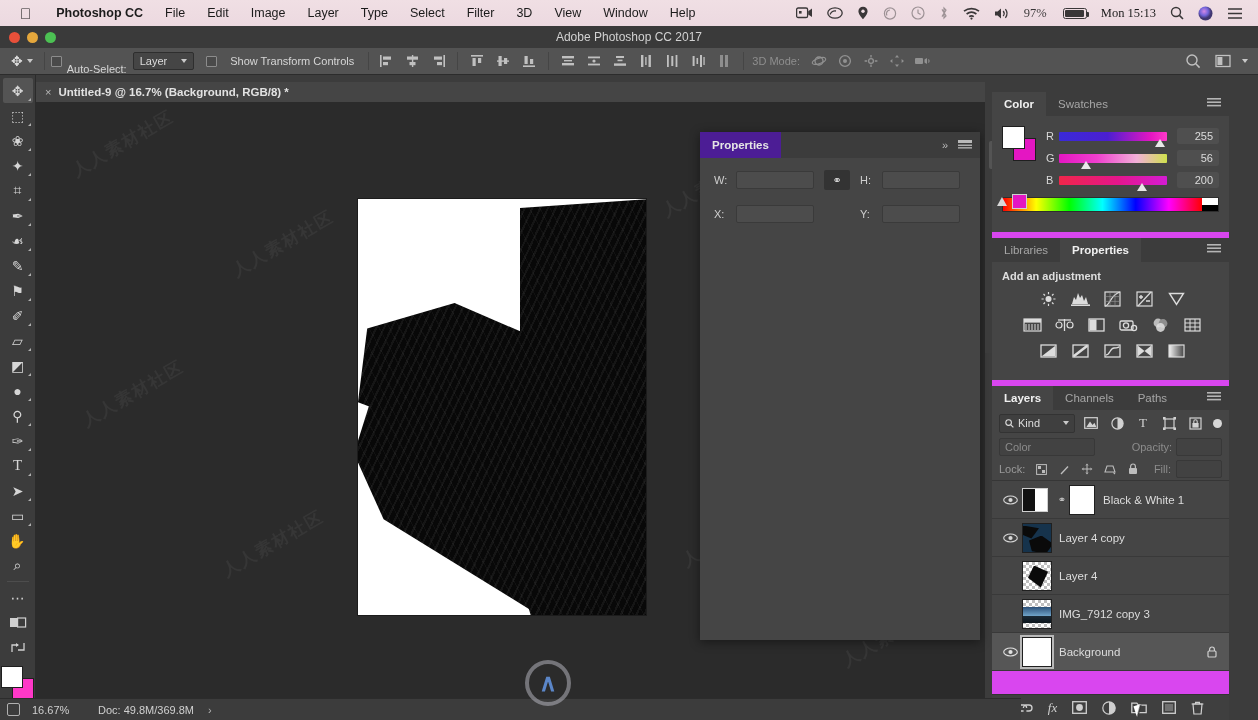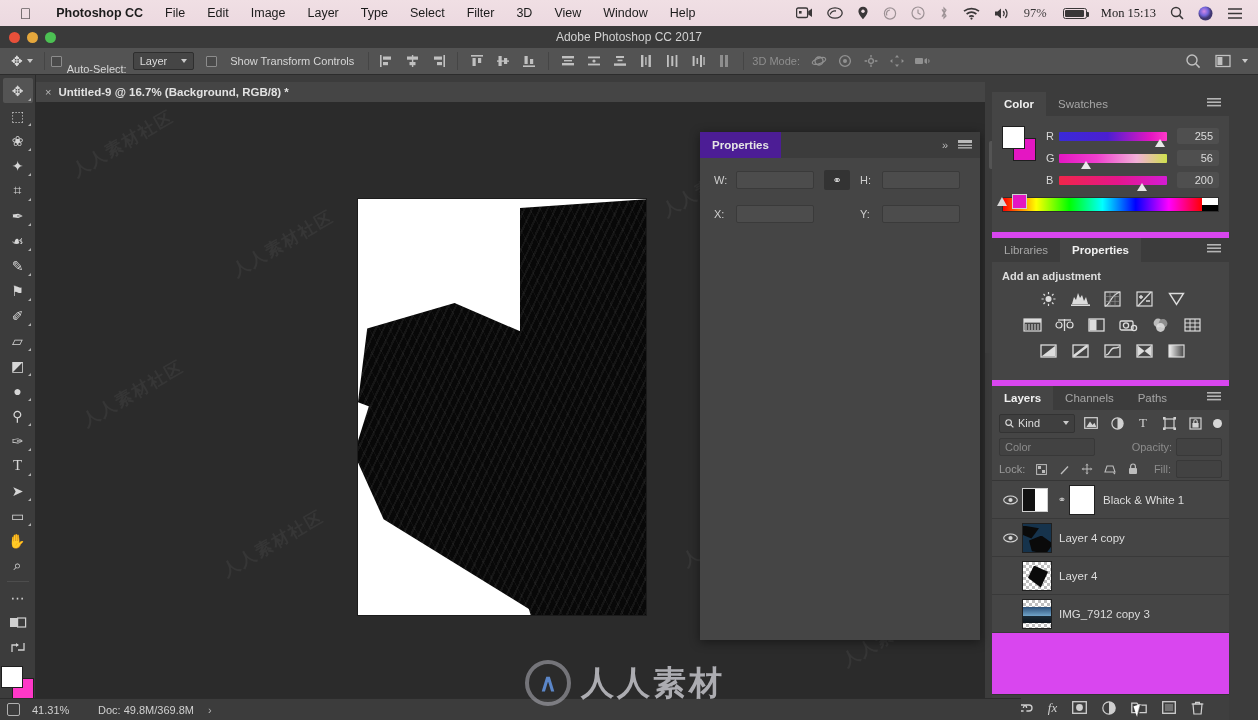--- a/index.html
+++ b/index.html
@@ -1031,20 +1031,36 @@
         <div class="lrow">
           <span class="eye"></span>
           <span class="lthumb">
             <span class="checker"></span>
             <span class="photo"></span>
           </span>
           <span class="lname">IMG_7912 copy 3</span>
         </div>
 
 
+        <div class="lrow sel">
+          <span class="eye">
+            <svg width="15" height="10" viewBox="0 0 15 10">
+                <ellipse cx="7.5" cy="5" rx="6.8" ry="4" fill="none" stroke="#e2e2e2" stroke-width="1.1"></ellipse>
+                <circle cx="7.5" cy="5" r="2.1" fill="#e2e2e2"></circle>
+              </svg>
+          </span>
+          <span class="lthumb" style="box-shadow:0 0 0 2px #b9b9b9;"></span>
+          <span class="lname">Background</span>
+          <span class="locki">
+            <svg width="10" height="12" viewBox="0 0 10 12">
+                <rect x="1" y="5" width="8" height="6" rx="1" fill="none" stroke="#cfcfcf" stroke-width="1.2"></rect>
+                <path d="M2.6 5V3.4a2.4 2.4 0 0 1 4.8 0V5" fill="none" stroke="#cfcfcf" stroke-width="1.2"></path>
+              </svg>
+          </span>
+        </div>
       </div>
     </div>
 
     <div class="lbottom">
       <span class="lb">
           <svg width="16" height="12" viewBox="0 0 16 12">
             <path d="M6.4 6a3 3 0 0 1 3-3h2.6a3 3 0 0 1 0 6H9.4" fill="none" stroke="#cfcfcf" stroke-width="1.3"></path>
             <path d="M9.6 6a3 3 0 0 0-3-3H4a3 3 0 0 0 0 6h2.6" fill="none" stroke="#cfcfcf" stroke-width="1.3"></path>
           </svg>
         </span>
@@ -1079,23 +1095,22 @@
             <path d="M.6 3h11.8M4.6 3V1.4h3.8V3" fill="none" stroke="#cfcfcf" stroke-width="1.2"></path>
           </svg>
         </span>
     </div>
   </div>
 
   <div class="statusbar">
     <span class="sb-icon">
         <span class="sb-sq"></span>
       </span>
-    <span class="sb-zoom">41.31%</span>
+    <span class="sb-zoom">16.67%</span>
     <span class="sb-doc">Doc: 49.8M/369.8M</span>
     <span class="sb-ar">›</span>
   </div>
 
   <div class="wm-center">
     <span class="wm-logo">∧</span>
-    <span class="wm-cn">人人素材</span>
   </div>
 
 </div>
 
 </body></html>

